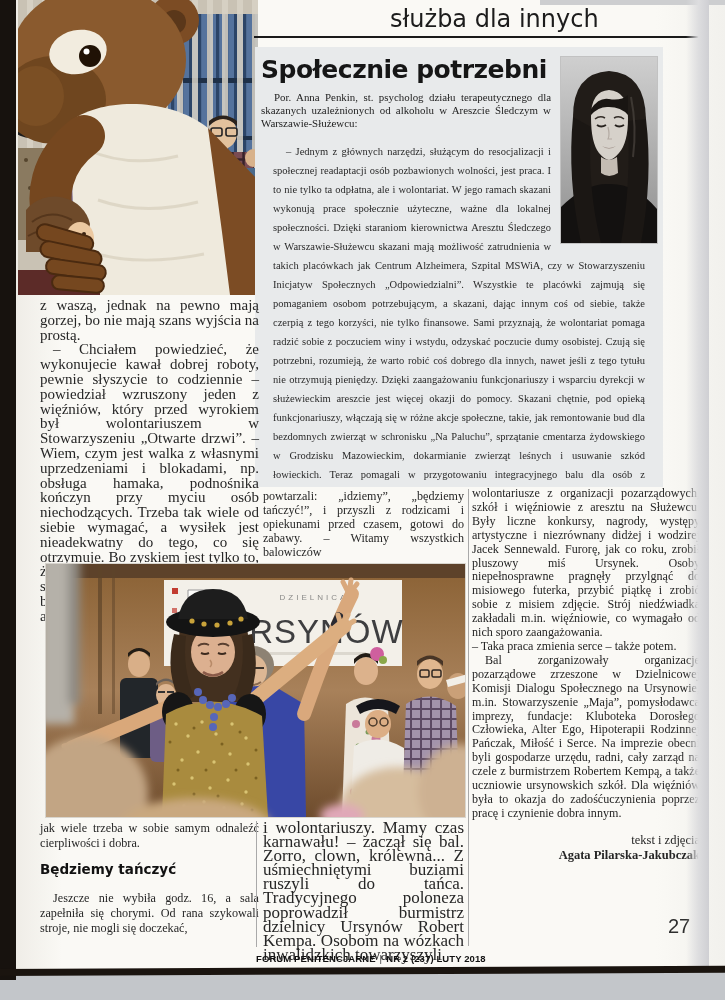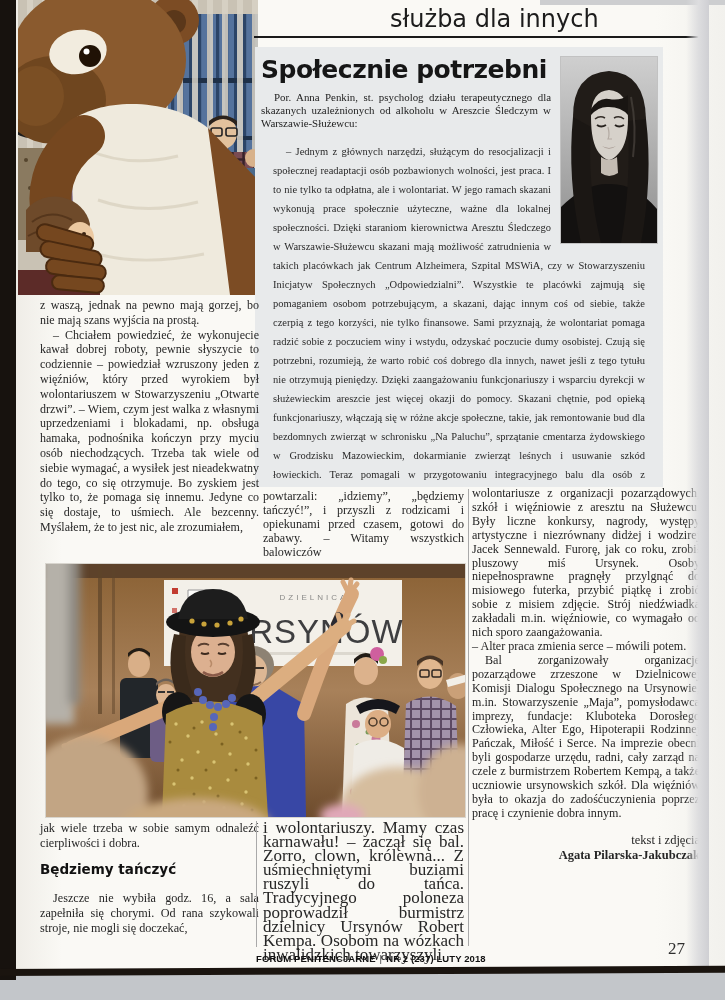--- a/index.html
+++ b/index.html
@@ -28,38 +28,38 @@
         padding:8px 6px;box-sizing:border-box;overflow:hidden;}
   .portrait{float:right;width:96px;height:186px;margin:2px 0 6px 10px;outline:1px solid #c2c2c2;}
   .article-title{margin:0 0 7px 0;font-family:"DejaVu Sans","Liberation Sans",sans-serif;
         font-weight:bold;font-size:25px;letter-spacing:-0.5px;color:#161616;}
   .article-lead{margin:0;font-weight:normal;font-size:10.9px;line-height:13px;text-align:justify;text-indent:13px;color:#222;}
   .article-interview{margin:12px;font-size:10.5px;line-height:19px;text-align:justify;text-indent:13px;color:#2a2a2a;}
 
   
   .col p{margin:0;text-align:justify;}
   .indent{text-indent:13px;}
-  .left-col{position:absolute;left:24px;top:298px;width:219px;font-size:12px;line-height:14.8px;}
+  .left-col{position:absolute;left:24px;top:298px;width:219px;font-size:15px;line-height:14.8px;}
   .mid-col-top{position:absolute;left:247px;top:489px;width:201px;font-size:12.1px;line-height:14.1px;}
   .right-col{position:absolute;left:456px;top:487px;width:228px;font-size:12.1px;line-height:13.9px;}
   .bottom-left{position:absolute;left:24px;top:821px;width:219px;font-size:12.2px;line-height:14.8px;}
   .bottom-mid{position:absolute;left:247px;top:821px;width:201px;font-size:17px;line-height:14.1px;}
   .subheading{margin:11px 0 15px 0;font-family:"DejaVu Sans","Liberation Sans",sans-serif;
         font-weight:bold;font-size:13.5px;color:#111;}
   .byline{margin-top:12px;text-align:right;font-size:12.5px;line-height:15px;}
   .byline-name{font-weight:bold;}
 
   .vrule{position:absolute;width:1px;background:#a9a9a9;}
   .vrule-right{left:452px;top:489px;height:457px;}
   .vrule-left{left:240px;top:821px;height:126px;}
 
   .footer{position:absolute;left:240px;top:953px;width:226px;text-align:center;
         font-family:"Liberation Sans",sans-serif;font-weight:bold;font-size:9.5px;color:#111;letter-spacing:0.1px;white-space:nowrap;}
   .footer-sep{margin:0 4px;font-weight:normal;color:#444;}
-  .pagenum{position:absolute;left:652px;top:915px;font-family:Liberation Serif, serif;font-size:17px;color:#2e2e2e;margin-top:24px;}
+  .pagenum{position:absolute;left:652px;top:915px;font-family:Liberation Sans, sans-serif;font-size:20px;color:#2e2e2e;}
 </style>
 </head>
 <body>
 
 <div class="scan">
   <div class="page">
 
     <div class="photo-top">
       <svg width="240" height="295" viewBox="0 0 240 295">
         <defs>
@@ -347,21 +347,21 @@
       <h3 class="subheading">Będziemy tańczyć</h3>
       <p class="indent">Jeszcze nie wybiła godz. 16, a sala zapełniła się chorymi. Od rana szykowali stroje, nie mogli się doczekać,</p>
     </div>
 
     <div class="col bottom-mid">
       <p>i wolontariuszy. Mamy czas karnawału! – zaczął się bal. Zorro, clown, królewna... Z uśmiechniętymi buziami ruszyli do tańca. Tradycyjnego poloneza poprowadził burmistrz dzielnicy Ursynów Robert Kempa. Osobom na wózkach inwalidzkich towarzyszyli</p>
     </div>
 
     <div class="col right-col">
       <p>wolontariusze z organizacji pozarządowych, szkół i więźniowie z aresztu na Służewcu. Były liczne konkursy, nagrody, występy artystyczne i niezrównany didżej i wodzirej Jacek Sennewald. Furorę, jak co roku, zrobił pluszowy miś Ursynek. Osoby niepełnosprawne pragnęły przylgnąć do misiowego futerka, przybić piątkę i zrobić sobie z misiem zdjęcie. Strój niedźwiadka zakładali m.in. więźniowie, co wymagało od nich sporo zaangażowania.</p>
-      <p>– Alter praca zmienia serce – mówili potem.</p>
+      <p>– Taka praca zmienia serce – także potem.</p>
       <p class="indent">Bal zorganizowały organizacje pozarządowe zrzeszone w Dzielnicowej Komisji Dialogu Społecznego na Ursynowie, m.in. Stowarzyszenie „Maja”, pomysłodawca imprezy, fundacje: Kluboteka Dorosłego Człowieka, Alter Ego, Hipoterapii Rodzinnej Pańczak, Miłość i Serce. Na imprezie obecni byli gospodarze urzędu, radni, cały zarząd na czele z burmistrzem Robertem Kempą, a także uczniowie ursynowskich szkół. Dla więźniów była to okazja do zadośćuczynienia poprzez pracę i czynienie dobra innym.</p>
       <div class="byline">
         <div>tekst i zdjęcia</div>
         <div class="byline-name">Agata Pilarska-Jakubczak</div>
       </div>
     </div>
 
     <div class="vrule vrule-right"></div>
     <div class="vrule vrule-left"></div>
 

